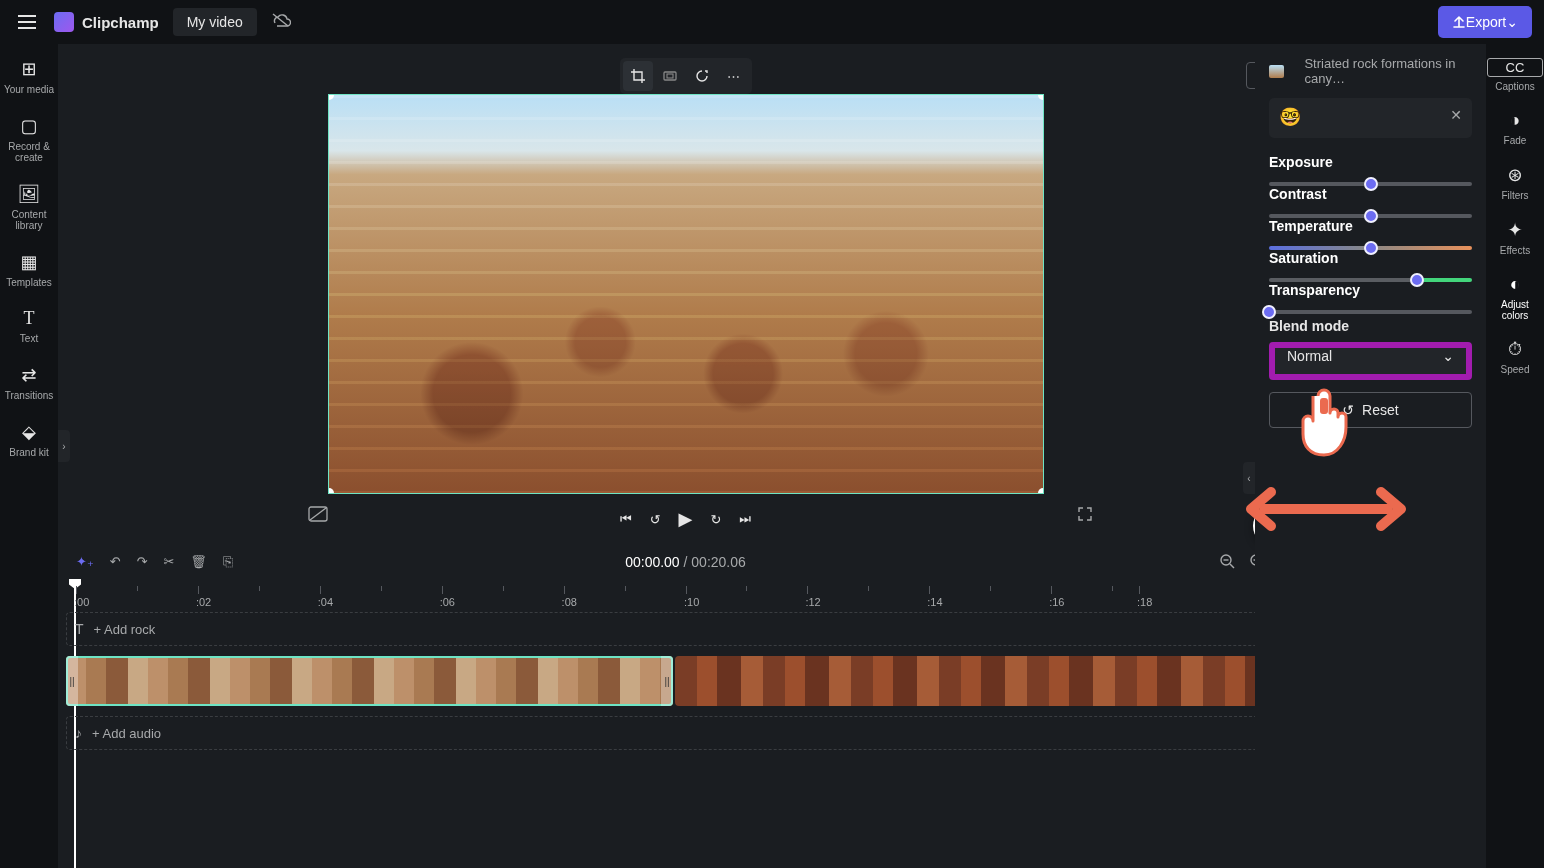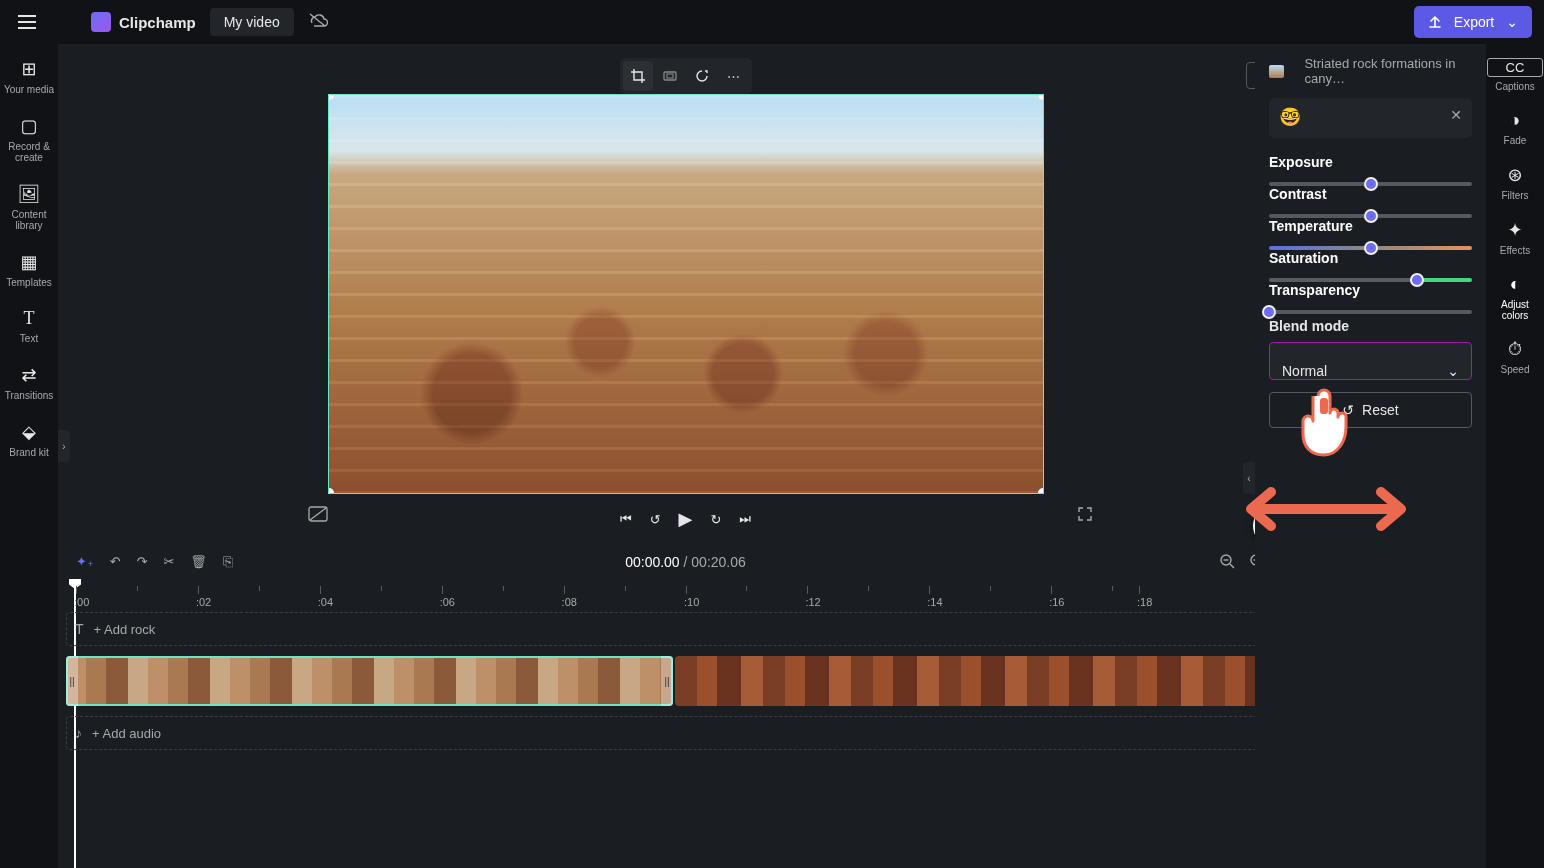--- a/index.html
+++ b/index.html
@@ -26,37 +26,37 @@
   }
 
   
   .topbar {
     position:absolute; left:0; top:0; right:0; height:44px;
     display:flex; align-items:center; padding:0 12px;
     background: var(--bg-darker);
   }
   .hamburger { display:flex; flex-direction:column; gap:4px; padding:6px; margin-right:12px; cursor:pointer;}
   .hamburger span { width:18px; height:2px; background: var(--text); display:block; }
-  .brand { display:flex; align-items:center; gap:8px; margin-right:14px;margin-left:37px;}
+  .brand { display:flex; align-items:center; gap:8px; margin-right:14px;}
   .brand-logo {
     width:20px; height:20px; border-radius:4px;
     background: linear-gradient(135deg,#6c6cf2,#9e58ed);
   }
   .brand-text { font-weight:600; font-size:15px;}
   .title-pill {
     background: var(--panel); padding:6px 14px; border-radius:4px; font-size:14px;
     color: var(--text);
   }
   .cloud-off { margin-left:14px; color: var(--text-dim); font-size:18px;}
   .export-btn {
     margin-left:auto;
     background: var(--accent-strong);
     color:#fff;
     padding:8px 14px; border-radius:5px;
-    display:flex; align-items:center; gap:12px;
+    display:flex; align-items:center; gap:0;
     font-size:14px; font-weight:500;
   }
 
   
   .left-rail {
     position:absolute; left:0; top:44px; width:58px; bottom:0;
     background: var(--bg-darker);
     display:flex; flex-direction:column; align-items:center;
     padding-top:8px; gap:4px;
   }
@@ -231,22 +231,22 @@
     width:14px; height:14px; border-radius:50%;
     background: var(--accent); border:2px solid rgba(255,255,255,.9);
     position:absolute; top:50%; transform:translate(-50%,-50%);
   }
   .sat-track { background: linear-gradient(90deg,#5a5d62 0%, #5a5d62 73%, #43d67c 73%, #43d67c 100%);}
   .temp-track { background: linear-gradient(90deg,#5b6fe0 0%, #888 48%, #e8915b 100%);}
 
   .blend-row{margin-top:4px;margin-bottom:12px}
   .blend-label{font-size:14px;font-weight:600;margin-bottom:8px;}
   .select {
-    background: var(--panel); border:1px solid #a21caf; border-radius:4px;
-    height:38px; display:flex; align-items:flex-end; justify-content:space-between;
+    background: var(--panel); border:6px solid #a21caf; border-radius:4px;
+    height:38px; display:flex; align-items:flex-start; justify-content:space-between;
     padding:0 12px; font-size:14px; color:var(--text);
   }
   .reset-btn{
     border:1px solid #55585e; border-radius:4px; height:36px;
     display:flex; align-items:center; justify-content:center; gap:8px;
     font-size:14px; color:var(--text); margin-top:4px; cursor:pointer;
   }
 
   .panel-collapse{
     position:absolute; left:-12px; top:418px;

